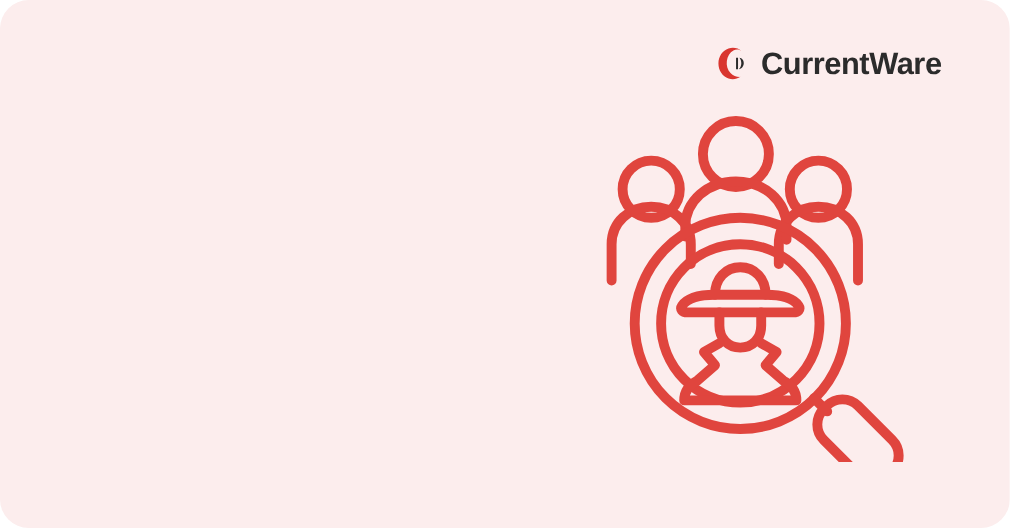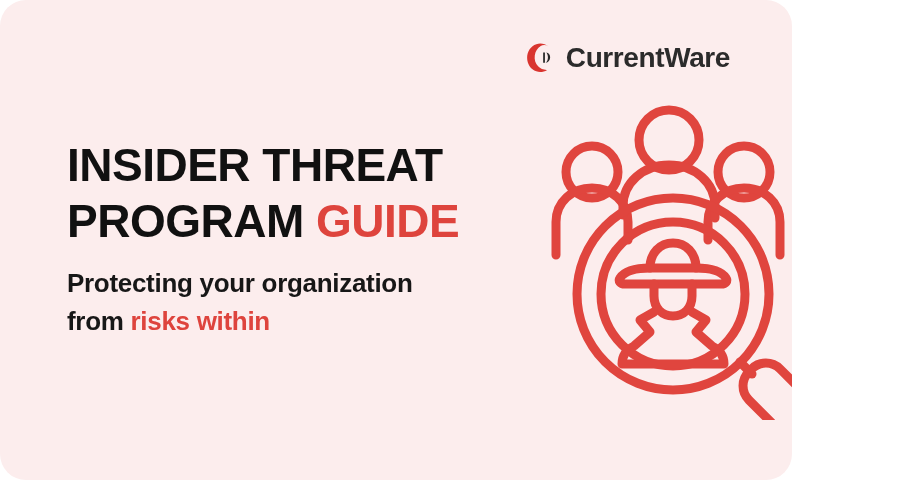--- a/index.html
+++ b/index.html
@@ -9,21 +9,21 @@
   }
   body {
     width: 918px;
     height: 480px;
     overflow: hidden;
     font-family: "Liberation Sans", sans-serif;
   }
 
   .cover-card {
     position: relative;
-    width: 792px;
+    width: 918px;
     height: 480px;
     box-sizing: border-box;
     background: #fceded;
     border-radius: 26px;
     overflow: hidden;
   }
 
   
   .brand-logo {
     position: absolute;
@@ -110,31 +110,20 @@
 
   <div class="brand-logo">
     <svg class="brand-mark" viewBox="0 0 40 40" aria-hidden="true">
       <path d="M30.5 7.2 C26.8 4.1 21.6 3.0 17.0 4.6 C10.9 6.7 6.8 12.6 6.8 19.6 C6.8 26.6 10.9 32.6 17.0 34.8 C21.0 36.2 25.5 35.5 29.0 33.2 C25.3 33.4 21.6 32.1 19.0 29.3 C16.0 26.1 14.7 21.5 15.3 17.1 C15.9 12.6 18.3 8.6 21.9 6.6 C24.6 5.1 27.8 5.3 30.5 7.2 Z" fill="#d9352f"></path>
       <path d="M24.6 13.9 L26.6 13.9 L26.6 25.4 L24.6 25.4 Z" fill="#2b2b2b"></path>
       <path d="M28.1 13.9 C30.6 14.2 32.4 16.3 32.4 19.2 C32.4 22.5 30.3 25.1 27.4 25.4 C29.1 23.8 29.9 21.6 29.9 19.4 C29.9 17.3 29.3 15.3 28.1 13.9 Z" fill="#2b2b2b"></path>
     </svg>
     <span class="brand-wordmark">CurrentWare</span>
   </div>
 
-  <div class="text-block">
-    <h1 class="headline">
-      <span class="line">INSIDER THREAT</span>
-      <span class="line"><span>PROGRAM </span><span class="accent">GUIDE</span></span>
-    </h1>
-
-    <p class="subhead">
-      <span class="line">Protecting your organization</span>
-      <span class="line"><span>from </span><span class="accent">risks within</span></span>
-    </p>
-  </div>
 
   <div class="illustration">
     <svg viewBox="0 0 300 320" aria-hidden="true">
       <g fill="none" stroke="#e0453e" stroke-width="9" stroke-linecap="round" stroke-linejoin="round">
 
         <g>
           <circle cx="62" cy="72" r="26"></circle>
           <path d="M26 155 V122 C26 102 42 88 62 88 C82 88 98 102 98 122 V140"></path>
         </g>
 

